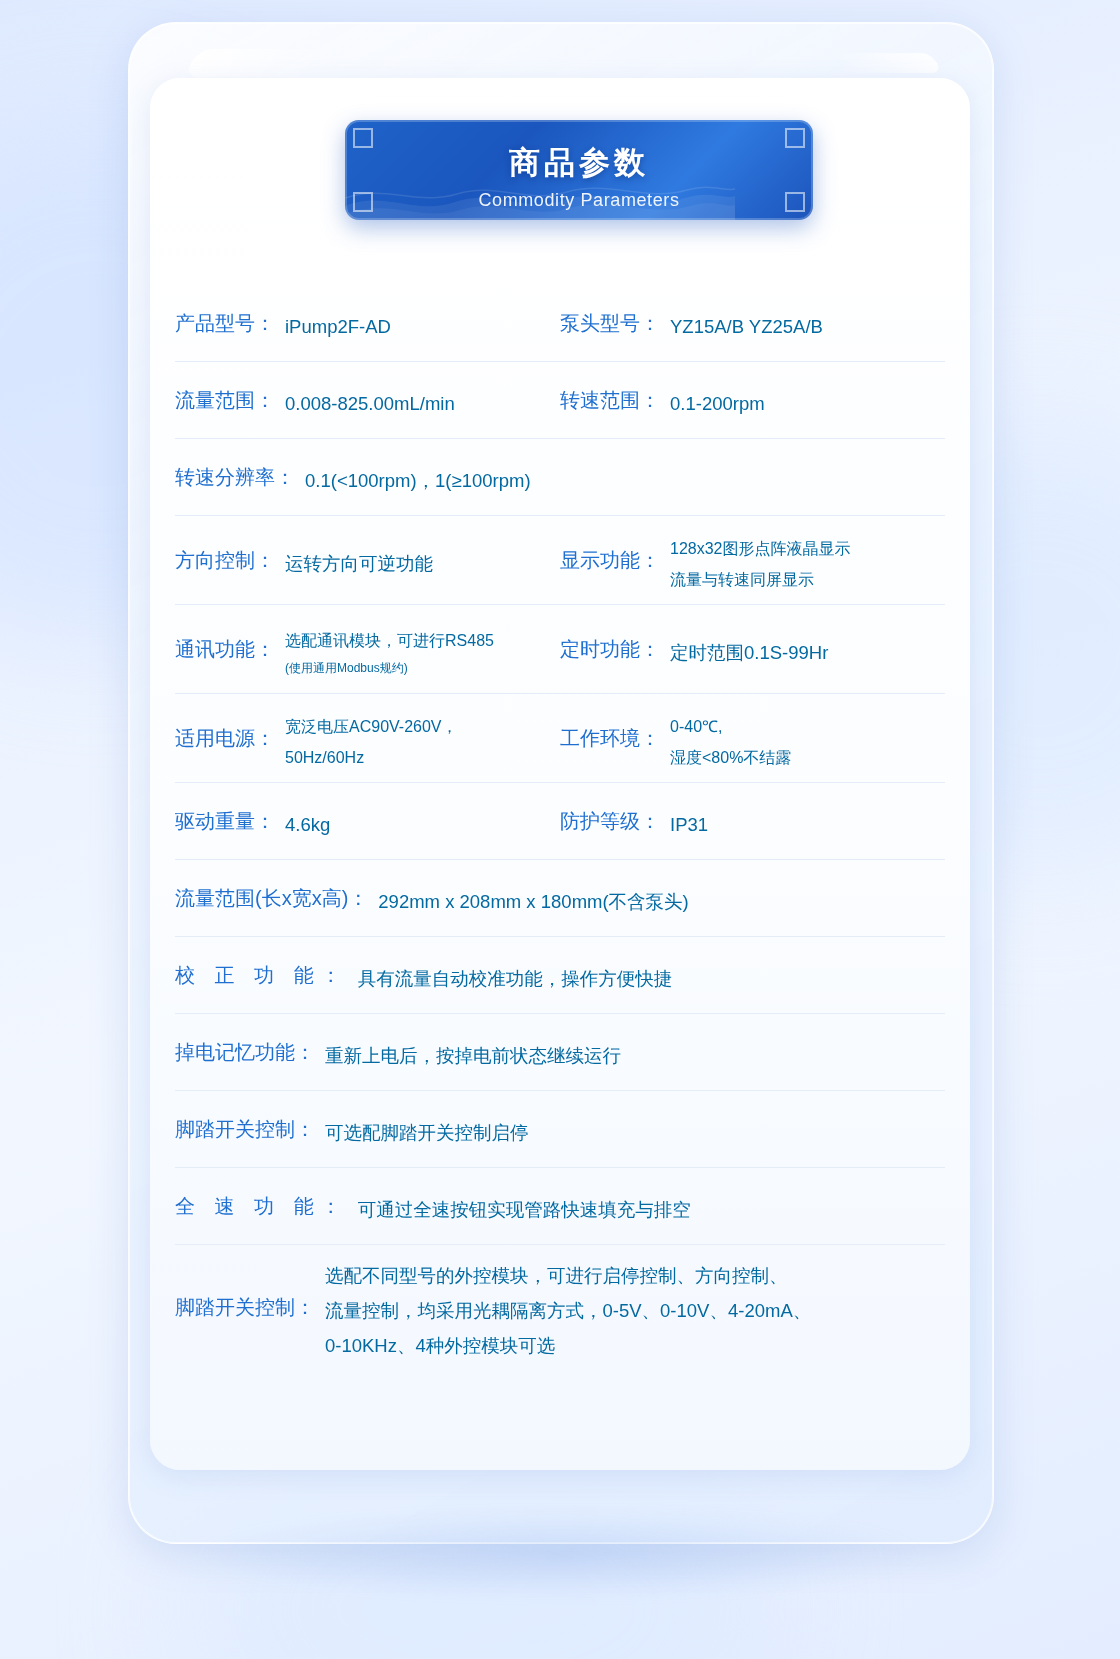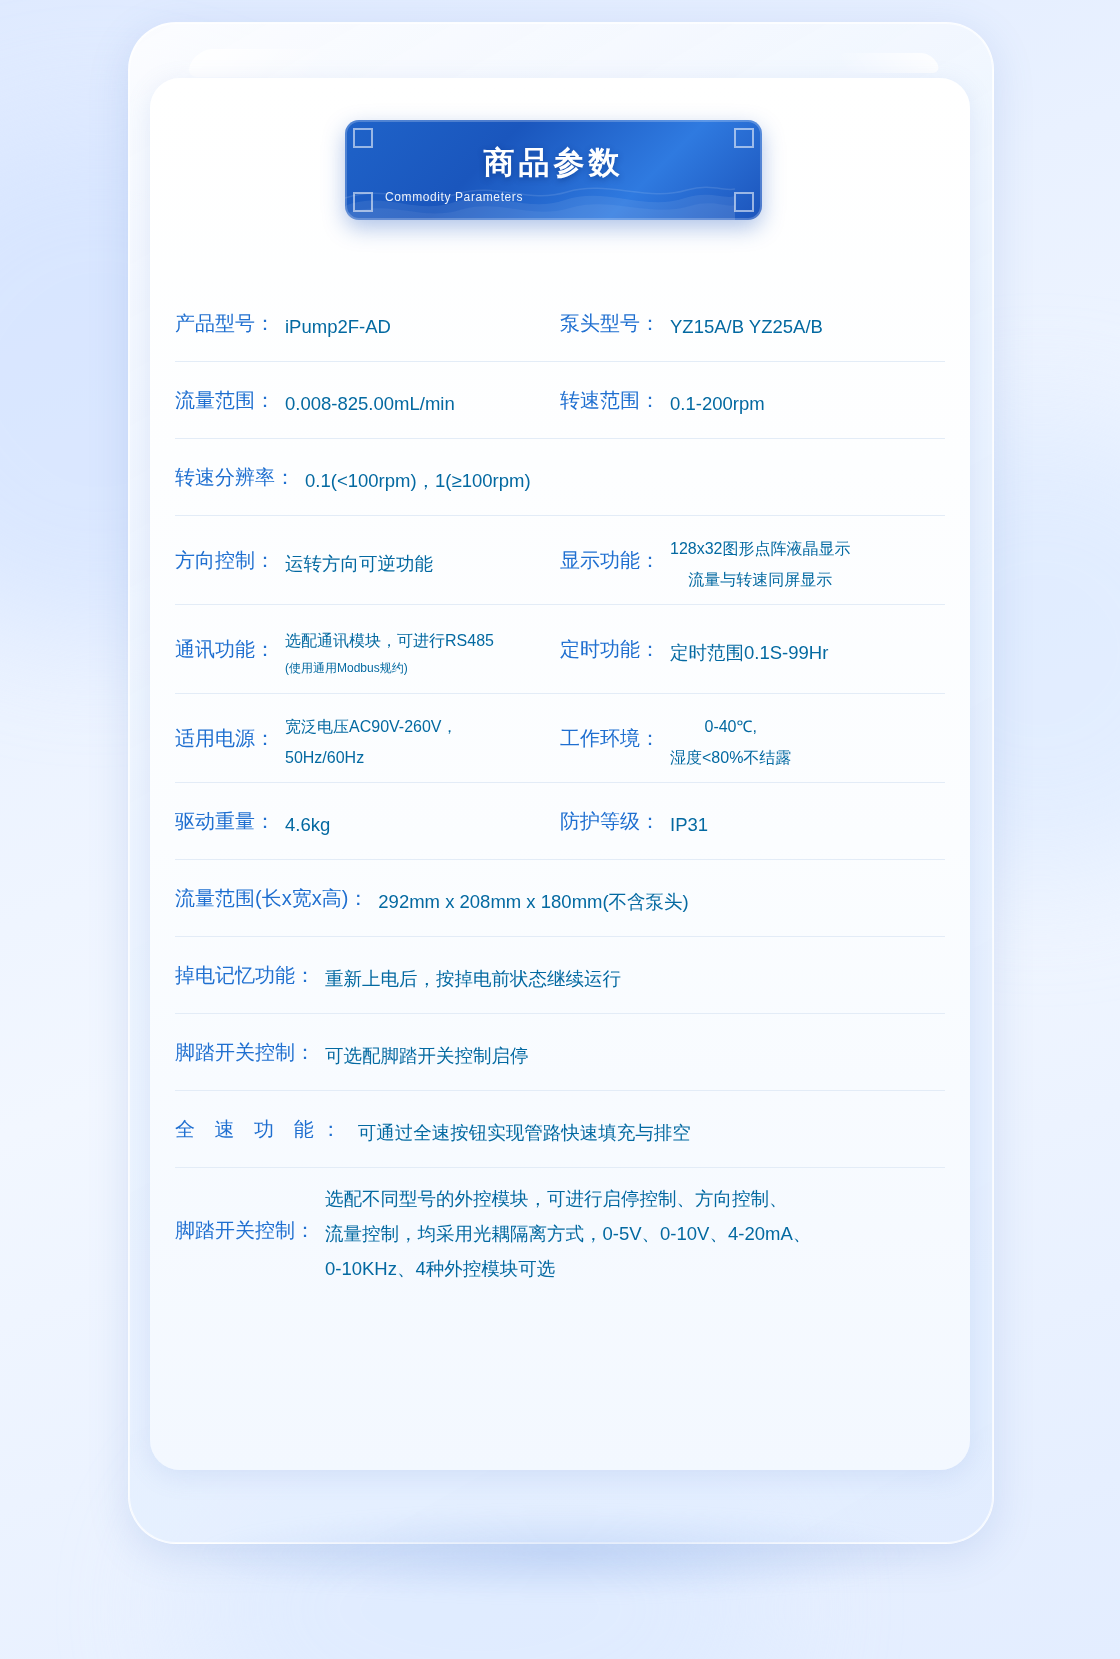--- a/index.html
+++ b/index.html
@@ -68,21 +68,21 @@
     background: linear-gradient(180deg, #ffffff 0%, #fbfdff 55%, #f3f8ff 100%);
     box-shadow: 0 6px 26px rgba(110,145,210,.16);
     overflow: hidden;
   }
 
   
   .title-badge {
     position: absolute;
     left: 345px;
     top: 120px;
-    width: 417px;
+    width: 468px;
     height: 100px;
     border-radius: 14px;
     background: linear-gradient(135deg, #1f63c9 0%, #1a56bd 35%, #2f7ae0 70%, #1c54bb 100%);
     box-shadow: 0 8px 22px rgba(30,85,190,.35), inset 0 0 0 2px rgba(255,255,255,.22);
     overflow: hidden;
   }
   .title-badge .wave {
     position: absolute;
     left: 0; right: 0; bottom: -4px;
     height: 52px;
@@ -103,26 +103,25 @@
     text-align: center;
     color: #fff;
     font-size: 31px;
     font-weight: bold;
     letter-spacing: 4px;
     padding-top: 22px;
     text-shadow: 0 2px 6px rgba(0,40,110,.45);
   }
   .title-en {
     position: relative;
-    text-align: left;
+    text-align: center;
     color: rgba(255,255,255,.92);
-    font-size: 12px;
+    font-size: 18px;
     letter-spacing: .6px;
     margin-top: 6px;
-    margin-left: 40px;
   }
 
   
   .spec-table {
     position: absolute;
     left: 175px;
     top: 285px;
     width: 770px;
   }
   .row {
@@ -131,21 +130,21 @@
     min-height: 76px;
     align-items: stretch;
   }
   .row:last-child { border-bottom: none; }
   .cell {
     display: flex;
     align-items: center;
     padding: 10px 0;
     box-sizing: border-box;
   }
-  .cell.half { width: 50%; text-align: center; }
+  .cell.half { width: 50%; }
   .cell.full { width: 100%; }
   .cell.left-half { width: 50%; padding-right: 8px; }
   .lbl {
     color: #1f6fd0;
     font-size: 20px;
     white-space: nowrap;
     margin-right: 10px;
     flex: none;
   }
   .lbl.spaced { letter-spacing: 7px; }
@@ -285,20 +284,26 @@
     </div>
   </div>
 
   <div class="row">
     <div class="cell full">
       <span class="lbl">流量范围(长x宽x高)：</span>
       <span class="val">292mm x 208mm x 180mm(不含泵头)</span>
     </div>
   </div>
 
+  <div class="row">
+    <div class="cell full">
+      <span class="lbl spaced">校 正 功 能：</span>
+      <span class="val">具有流量自动校准功能，操作方便快捷</span>
+    </div>
+  </div>
 
   <div class="row">
     <div class="cell full">
       <span class="lbl">掉电记忆功能：</span>
       <span class="val">重新上电后，按掉电前状态继续运行</span>
     </div>
   </div>
 
   <div class="row">
     <div class="cell full">

